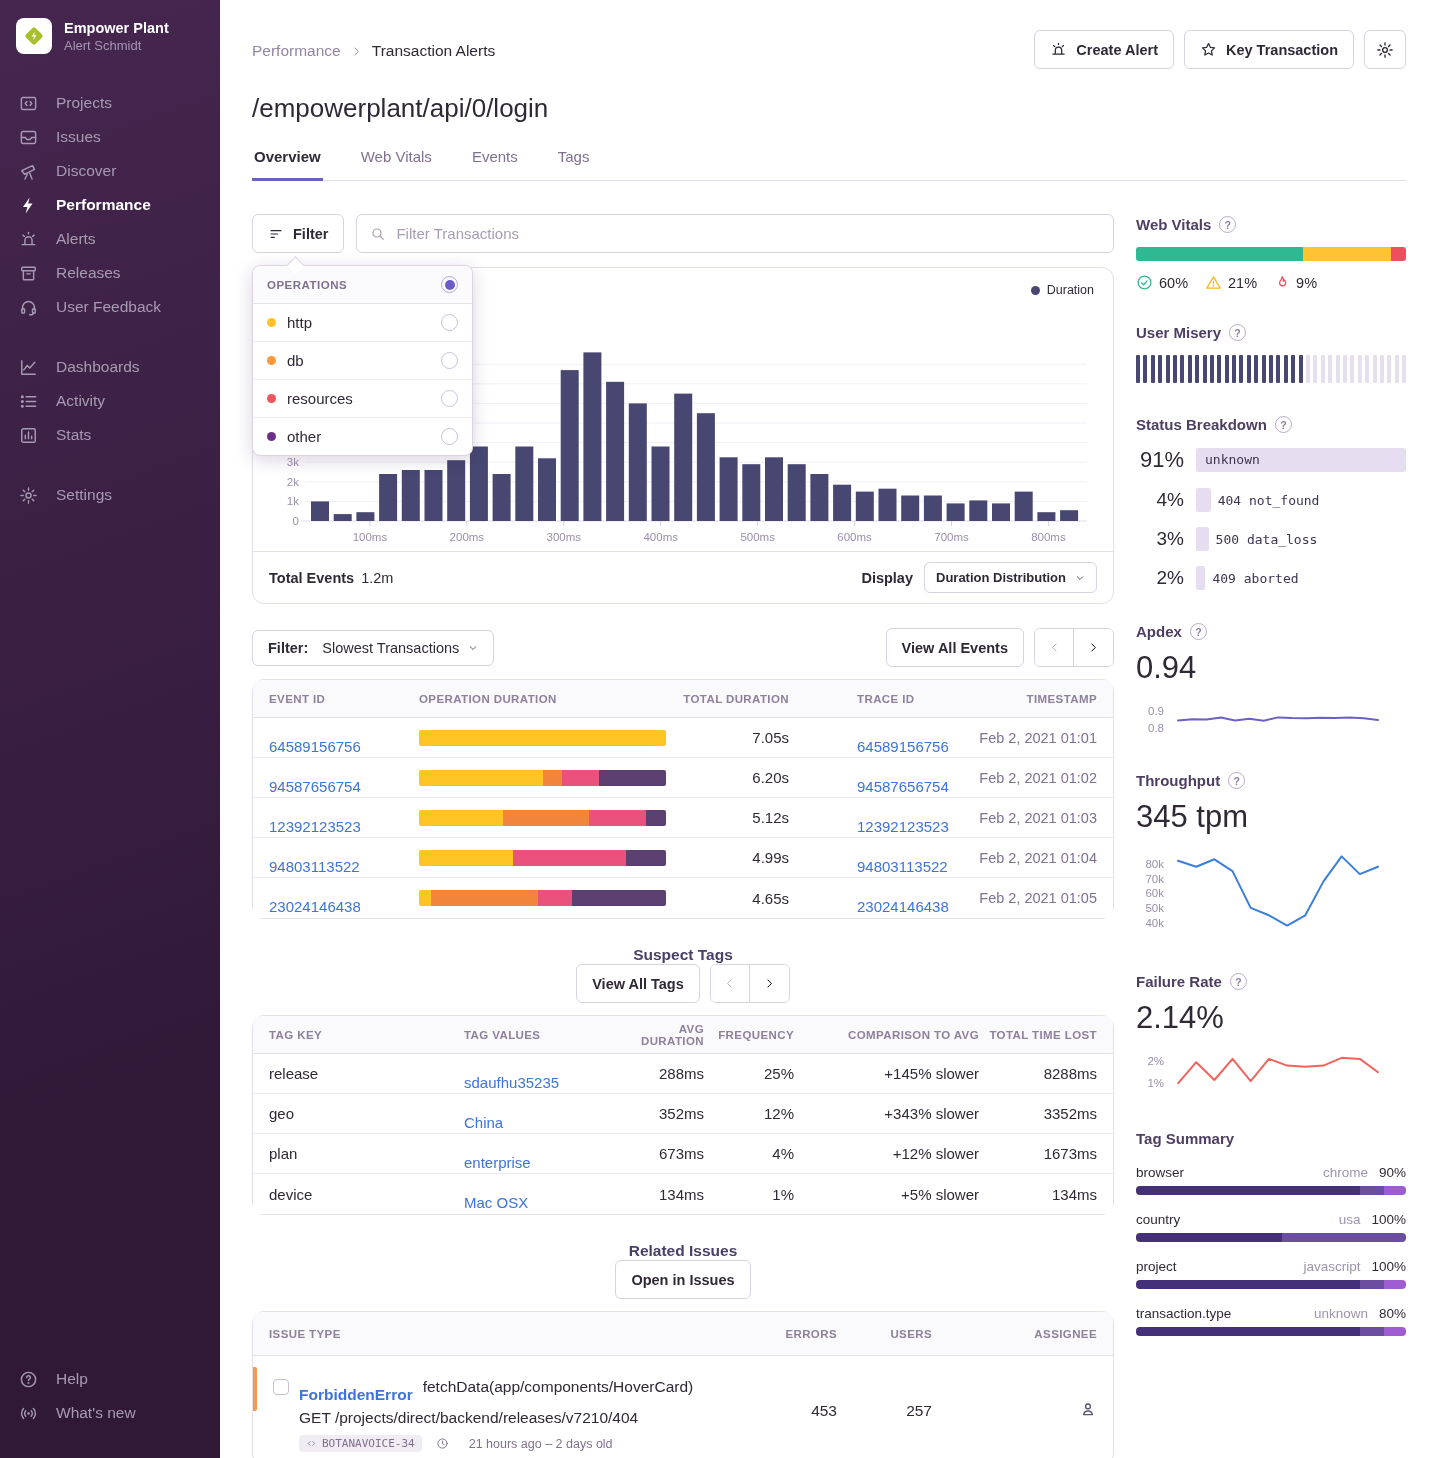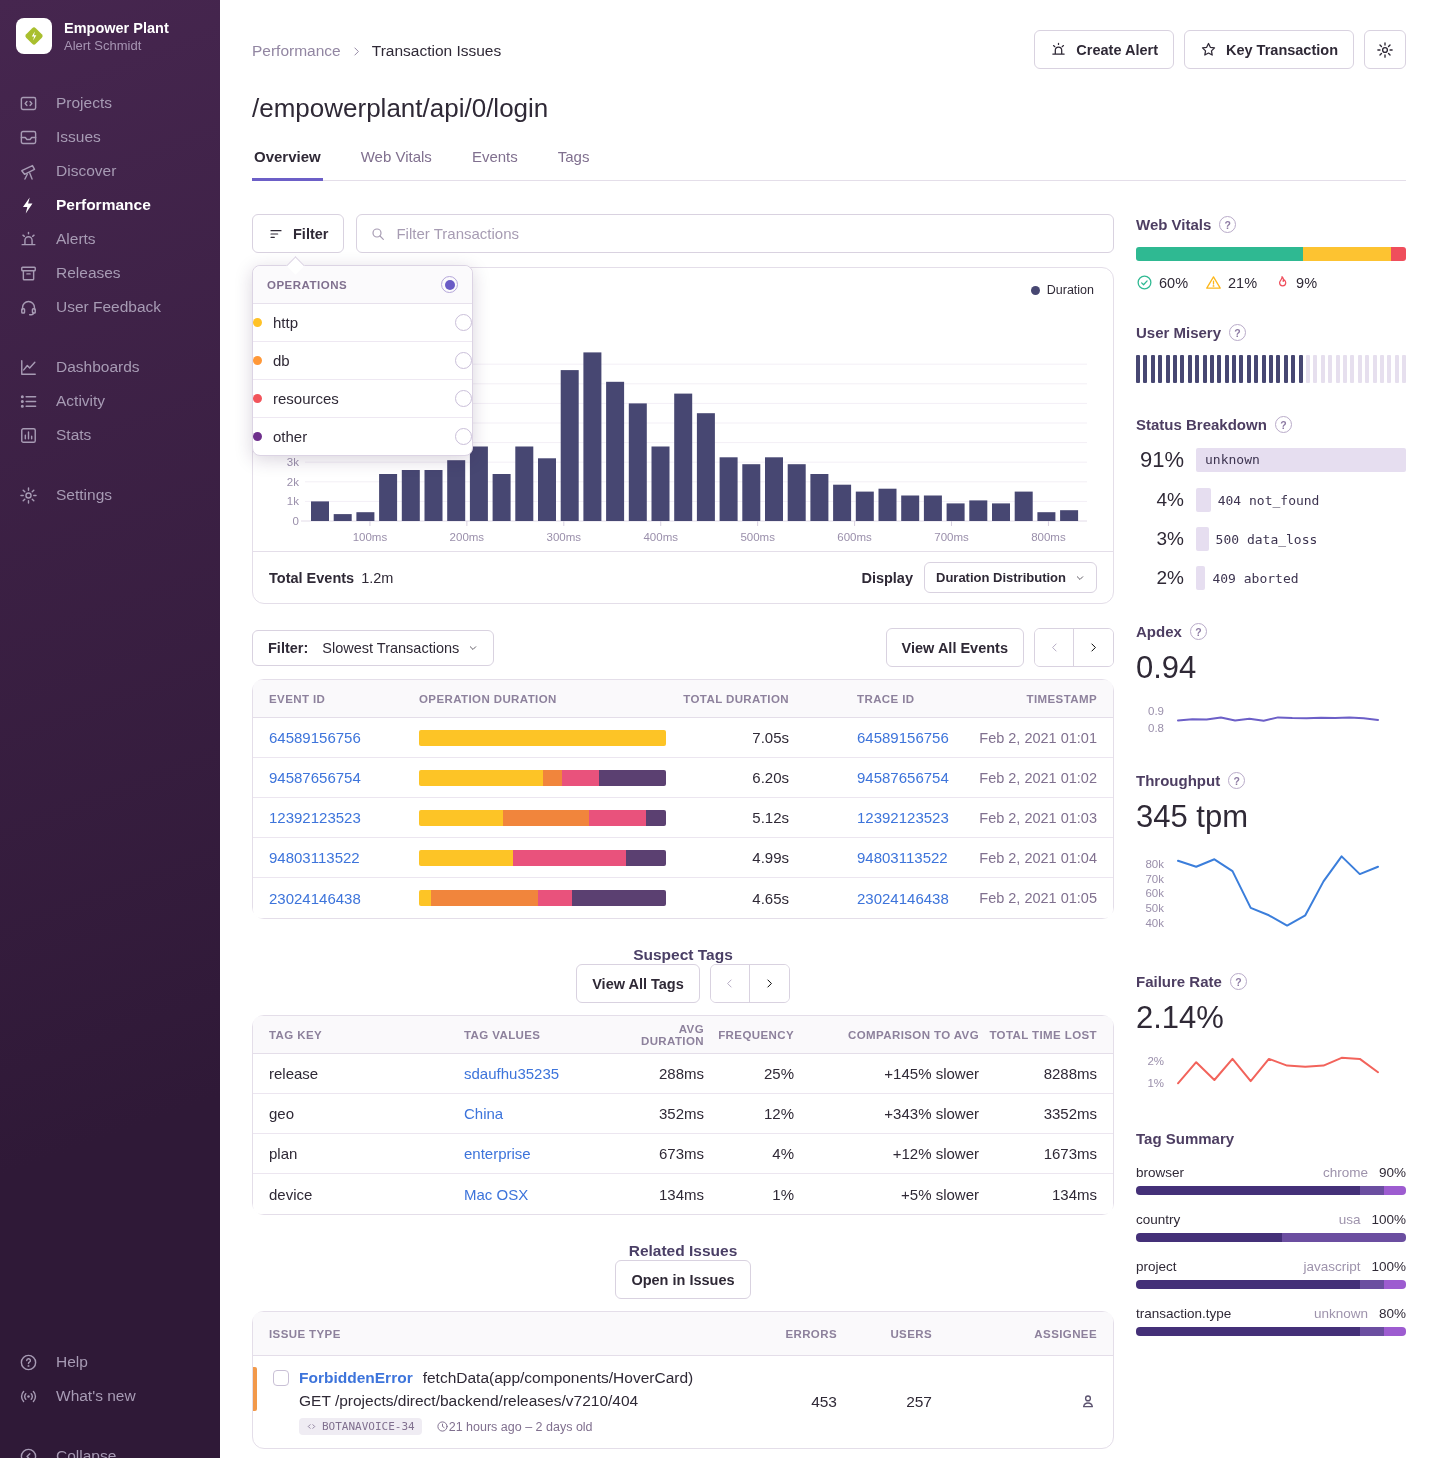--- a/index.html
+++ b/index.html
@@ -39,21 +39,21 @@
   .vitals { flex:1; padding-top:2px; min-width:0; }
 
   
   .toolbar { display:flex; gap:12px; position:relative; }
   .search { flex:1; display:flex; align-items:center; gap:10px; border:1px solid #d9d2e0; border-radius:6px; height:39px; padding:0 13px; background:#fff; }
   .search input { border:none; outline:none; flex:1; font-size:15px; color:#2f2936; font-family:inherit; }
   .search input::placeholder { color:#a79cb3; }
   .dropdown { position:absolute; top:51px; left:0; width:221px; background:#fff; border:1px solid #dcd4e4; border-radius:8px; box-shadow:0 4px 18px rgba(50,20,70,.18); z-index:20; }
   .dropdown::before { content:''; position:absolute; top:-7px; left:36px; width:12px; height:12px; background:#fff; border-left:1px solid #dcd4e4; border-top:1px solid #dcd4e4; transform:rotate(45deg); }
   .dd-head { display:flex; justify-content:space-between; align-items:center; padding:10px 14px; border-bottom:1px solid #e7e1ec; font-size:11.5px; font-weight:bold; letter-spacing:.5px; color:#80708f; background:#fbfafc; border-radius:8px 8px 0 0; }
-  .dd-row { display:flex; align-items:center; gap:11px; padding:10px 0; border-bottom:1px solid #eee8f2; font-size:15px; color:#2f2936; cursor:pointer; }
+  .dd-row { display:flex; align-items:center; gap:11px; padding:10px 14px; border-bottom:1px solid #eee8f2; font-size:15px; color:#2f2936; cursor:pointer; }
   .dd-row:last-child { border-bottom:none; }
   .dot { width:9px; height:9px; border-radius:50%; flex:0 0 9px; }
   .radio { width:17px; height:17px; border:1px solid #cabfd9; border-radius:50%; margin-left:auto; position:relative; flex:0 0 17px; }
   .radio.on { border-color:#b5a7da; }
   .radio.on::after { content:''; position:absolute; inset:2.5px; border-radius:50%; background:#6a5bc6; }
 
   
   .panel { border:1px solid #e4dee9; border-radius:12px; background:#fff; }
   .chart-panel { margin-top:14px; }
   .legend { display:flex; justify-content:flex-end; align-items:center; gap:7px; padding:15px 19px 0; font-size:12.5px; color:#2f2936; }
@@ -78,37 +78,37 @@
   .pager svg { width:13px; height:13px; }
 
   
   .thead { display:grid; background:#faf9fb; border-bottom:1px solid #e4dee9; padding:0 16px; height:38px; align-items:center; font-size:11.5px; font-weight:bold; color:#8d819c; letter-spacing:.4px; border-radius:8px 8px 0 0; }
   .trow { display:grid; padding:0 16px; height:40px; align-items:center; border-bottom:1px solid #ece6f0; font-size:15px; background:#fff; }
   .trow:last-child { border-bottom:none; border-radius:0 0 8px 8px; }
   .ev-grid { grid-template-columns:150px 255px 115px 175px 1fr; }
   .ev-grid .c4 { padding-left:68px; }
   .tag-grid { grid-template-columns:195px 150px 90px 90px 185px 1fr; }
   .right { text-align:right; }
-  .link { color:#3d74db; text-decoration:none; cursor:pointer; }
+  .link { color:#3d74db; text-decoration:none; cursor:pointer;margin-top:17px; }
   .opbar { height:16px; width:247px; display:flex; border-radius:2px; overflow:hidden; }
   .opbar div { height:100%; }
   .ts { color:#80708f; font-size:14.5px; }
   .sec-title { font-size:15.5px; font-weight:bold; color:#4a3f66; }
   .section-head { margin:27px 0 12px;flex-direction:column; }
 
   
   .iss-grid { grid-template-columns:1fr 95px 95px 165px; }
   .issue-row { position:relative; display:grid; grid-template-columns:1fr 95px 95px 165px; align-items:center; padding:13px 16px 13px 20px; }
   .issue-row::before { content:''; position:absolute; left:0; top:11px; width:4px; height:44px; background:#f2994a; border-radius:0 2px 2px 0; }
   .iss-l1 { display:flex; align-items:center; gap:10px; font-size:15.5px; }
   .checkbox { width:16px; height:16px; border:1px solid #c9c0d6; border-radius:4px; background:#fff; flex:0 0 16px; cursor:pointer; }
   .iss-l2 { margin:5px 0 0 26px; font-size:15.5px; }
   .iss-l3 { margin:8px 0 0 26px; display:flex; align-items:center; gap:14px; color:#80708f; font-size:12.5px; }
   .proj-badge { display:inline-flex; align-items:center; gap:5px; background:#efecf3; border-radius:4px; padding:2px 7px; font-family:"DejaVu Sans Mono",monospace; font-size:11px; color:#80708f; }
-  .age { display:inline-flex; align-items:center; gap:0; }
+  .age { display:inline-flex; align-items:center; gap:20px; }
   .num { font-size:15.5px; }
 
   
   .vblock { margin-bottom:33px; }
   .vtitle { display:flex; align-items:center; gap:8px; font-size:15px; font-weight:bold; color:#4d3e62; margin-bottom:14px; }
   .qicon { width:17px; height:17px; border:1px solid #b9abc9; border-radius:50%; display:grid; place-items:center; font-size:10.5px; color:#8d7ba3; font-weight:bold; }
   .wv-bar { display:flex; height:14px; border-radius:3px; overflow:hidden; margin-bottom:13px; }
   .wv-stats { display:flex; gap:17px; align-items:center; font-size:14.5px; }
   .wv-stat { display:flex; align-items:center; gap:6px; }
   .misery { display:flex; gap:3.4px; height:28px; align-items:stretch; }
@@ -267,21 +267,21 @@
   </aside>
 
   <main class="main">
 
     <div class="topbar">
       <div class="breadcrumb">
         <a>Performance</a>
         <svg class="ic" width="13" height="13" viewBox="0 0 24 24" style="color:#9286a2">
             <path d="m9 5.5 6.5 6.5L9 18.5"></path>
           </svg>
-        <span class="crumb-cur">Transaction Issues</span>
+        <span class="crumb-cur">Transaction Alerts</span>
       </div>
       <div class="top-actions">
         <button class="btn">
           <svg class="ic" width="17" height="17" viewBox="0 0 24 24">
               <path d="M7.5 18.5v-5.5a4.5 4.5 0 0 1 9 0v5.5M4 18.5h16"></path>
               <path d="M5 6.5 6.8 8M19 6.5 17.2 8M12 3.2v1.6"></path>
             </svg>
           <span>Create Alert</span>
         </button>
         <button class="btn">

